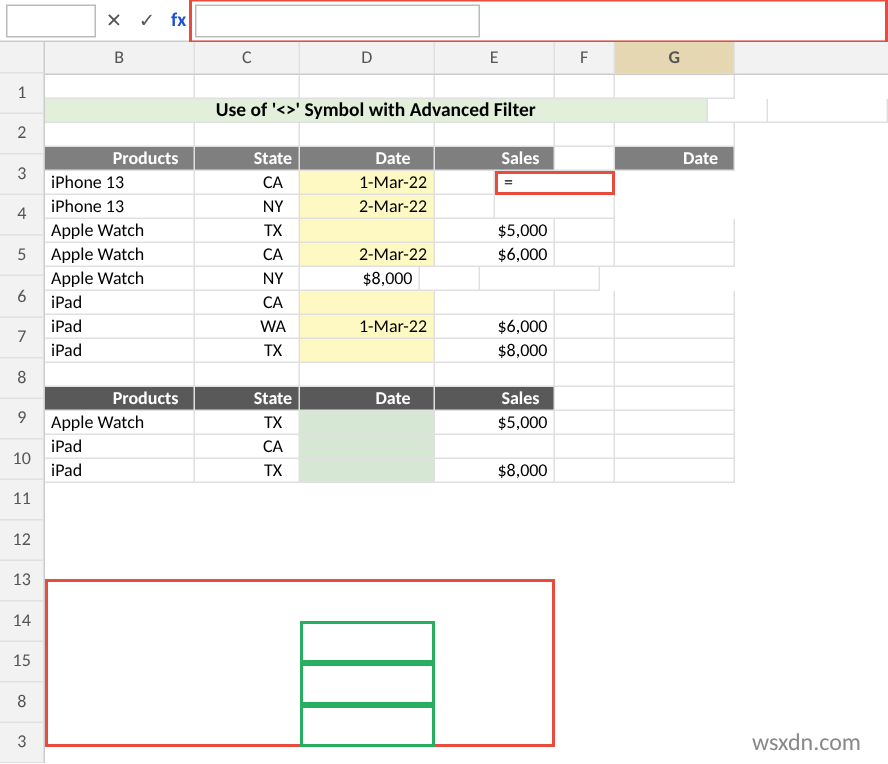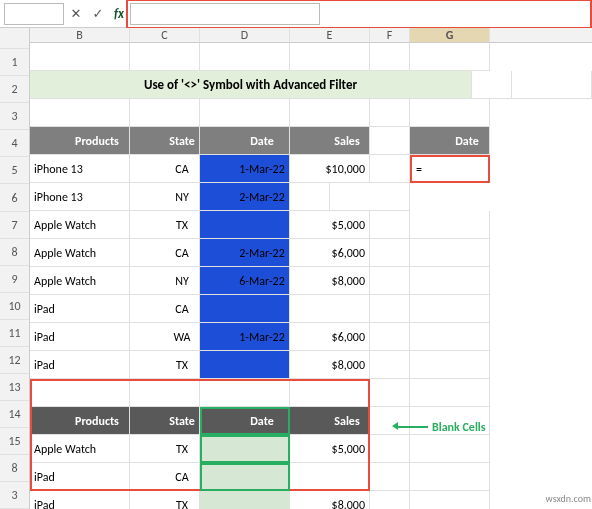--- a/index.html
+++ b/index.html
@@ -44,24 +44,23 @@
       border: none;
       background: transparent;
       cursor: pointer;
       font-size: 13px;
       display: flex;
       align-items: center;
       justify-content: center;
       color: #555;
     }
     .formula-fx {
-      font-style: italic;
       font-weight: bold;
       font-size: 13px;
-      color: #14532d;
+      color: #1d4ed8;
       padding: 0 4px;
     }
     .formula-input {
       flex: 1;
       height: 22px;
       border: 1px solid #bbb;
       padding: 2px 6px;
       font-size: 13px;
       background: #fff;
     }
@@ -135,37 +134,37 @@
     }
 
     
     .grid-rows {
       display: flex;
       flex-direction: column;
       position: relative;
     }
     .grid-row {
       display: flex;
-      height: 28px;
+      height: 16px;
     }
     .cell {
       display: flex;
       align-items: center;
       border-right: 1px solid #e0e0e0;
       border-bottom: 1px solid #e0e0e0;
       padding: 0 4px;
       font-size: 12px;
       background: #fff;
       overflow: hidden;
       white-space: nowrap;
     }
     .cell.center { justify-content: center; padding-left: 39px; }
     .cell.right { justify-content: flex-end; }
     .cell.bold { font-weight: bold; }
-    .cell.light-blue-bg { background: #1d4ed8; }
+    .cell.light-blue-bg { background: #fef9c3; }
     .cell.header-bg { background: #7f7f7f; color: #fff; font-weight: bold; }
     .cell.header-bg2 { background: #595959; color: #fff; font-weight: bold; }
     .col-B { width: 100px; }
     .col-C { width: 70px; }
     .col-D { width: 90px; }
     .col-E { width: 80px; }
     .col-F { width: 40px; }
     .col-G { width: 80px; }
 
     
@@ -223,22 +222,22 @@
     .cell-g5 {
       background: #fff;
       border: 2px solid #e74c3c !important;
       position: relative;
     }
 
     
     .watermark {
       position: absolute;
       bottom: 4px;
-      right: 1px;
-      font-size: 10px;
+      right: 18px;
+      font-size: 16px;
       color: #888;
       z-index: 20;
     }
   </style>
 </head>
 <body>
 
 <div class="excel-container">
 
   <div class="formula-bar">
@@ -320,21 +319,20 @@
           <div class="cell col-D bold header-bg center">Date</div>
           <div class="cell col-E bold header-bg center">Sales</div>
           <div class="cell col-F"></div>
           <div class="cell col-G bold header-bg center">Date</div>
         </div>
 
         <div class="grid-row">
           <div class="cell col-B">iPhone 13</div>
           <div class="cell col-C center">CA</div>
           <div class="cell col-D center light-blue-bg">1-Mar-22</div>
-          <div class="cell col-E right">$10,000</div>
           <div class="cell col-F"></div>
           <div class="cell col-G cell-g5" style="border: 2px solid #e74c3c;">=</div>
         </div>
 
         <div class="grid-row">
           <div class="cell col-B">iPhone 13</div>
           <div class="cell col-C center">NY</div>
           <div class="cell col-D center light-blue-bg">2-Mar-22</div>
           <div class="cell col-F"></div>
           <div class="cell col-G"></div>
@@ -354,21 +352,20 @@
           <div class="cell col-C center">CA</div>
           <div class="cell col-D center light-blue-bg">2-Mar-22</div>
           <div class="cell col-E right">$6,000</div>
           <div class="cell col-F"></div>
           <div class="cell col-G"></div>
         </div>
 
         <div class="grid-row">
           <div class="cell col-B">Apple Watch</div>
           <div class="cell col-C center">NY</div>
-          <div class="cell col-D center light-blue-bg">6-Mar-22</div>
           <div class="cell col-E right">$8,000</div>
           <div class="cell col-F"></div>
           <div class="cell col-G"></div>
         </div>
 
         <div class="grid-row">
           <div class="cell col-B">iPad</div>
           <div class="cell col-C center">CA</div>
           <div class="cell col-D center light-blue-bg"></div>
           <div class="cell col-E right"></div>
@@ -440,23 +437,19 @@
         </div>
 
         <div class="overlay red-border-box" style="top: 336px; left: 0px; width: 340px; height: 112px; z-index: 5;"></div>
 
         <div class="overlay green-border-box" style="top: 364px; left: 170px; width: 90px; height: 28px; z-index: 6;"></div>
         <div class="overlay green-border-box" style="top: 392px; left: 170px; width: 90px; height: 28px; z-index: 6;"></div>
         <div class="overlay green-border-box" style="top: 420px; left: 170px; width: 90px; height: 28px; z-index: 6;"></div>
 
       </div>
 
-      <div class="blank-cells-label" style="position:absolute; top: 392px; left: 368px; color: #27ae60;">
-        <div class="arrow-line"></div>
-        <span>Blank Cells</span>
-      </div>
 
     </div>
   </div>
 
   <div class="watermark">wsxdn.com</div>
 
 </div>
 
 </body></html>

